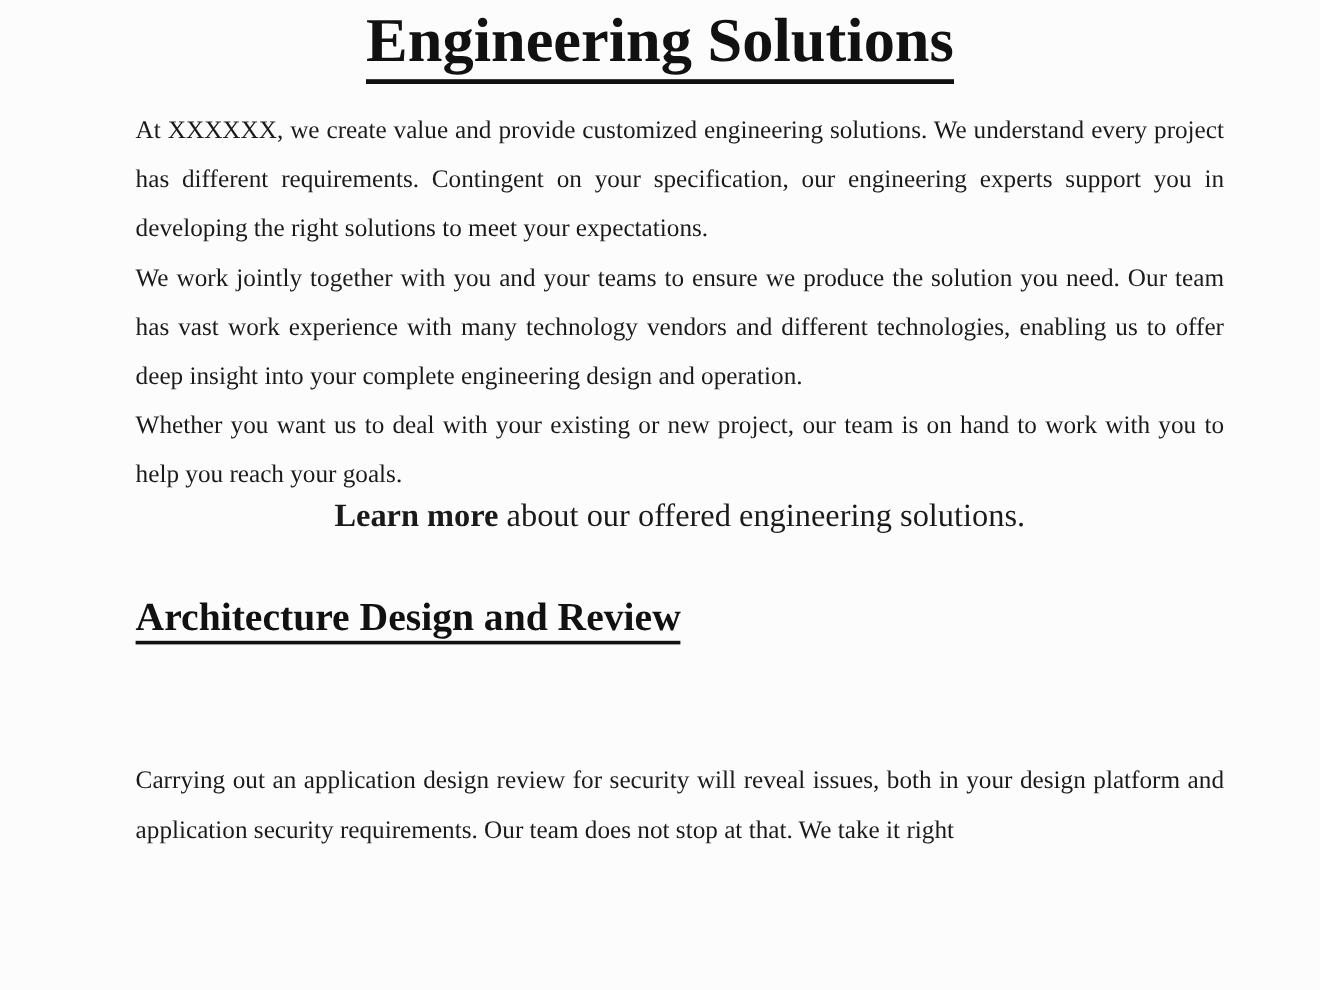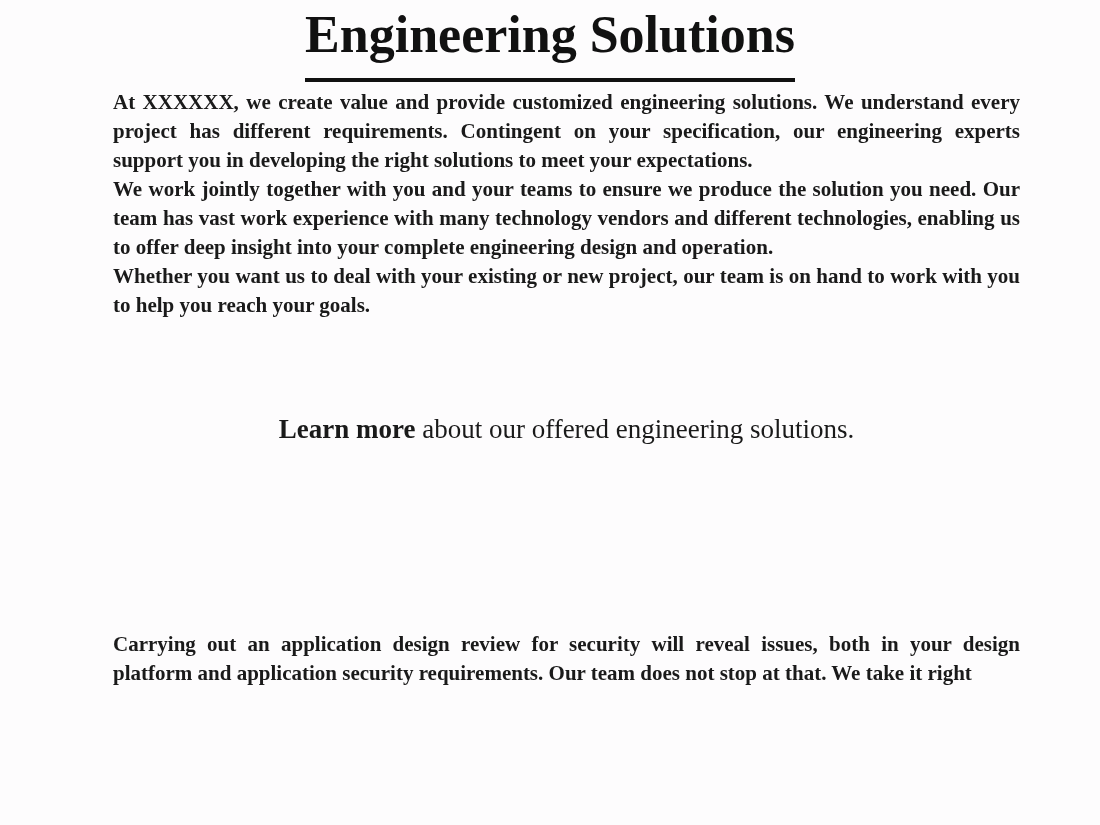--- a/index.html
+++ b/index.html
@@ -31,31 +31,30 @@
       text-align: center;
       font-size: 52px;
       font-weight: bold;
       line-height: 62px;
       color: #111;
     }
     .title span {
       display: inline-block;
       border-bottom: 4px solid #111;
       line-height: 54px;
-      padding-bottom: 16px;
+      padding-bottom: 4px;
     }
     .body-block {
       position: absolute;
       left: 113px;
       width: 907px;
       font-size: 21px;
-      line-height: 29px;
+      line-height: 41px;
       text-align: justify;
       text-align-last: left;
-      font-weight: bold;
     }
     .body-block p {
       margin: 0;
     }
     .intro { top: 88px; }
     .learn-more {
       position: absolute;
       left: 113px;
       width: 907px;
       top: 409px;
@@ -101,19 +100,20 @@
   <div class="body-block intro">
     <p>At XXXXXX, we create value and provide customized engineering solutions. We understand every project has different requirements. Contingent on your specification, our engineering experts support you in developing the right solutions to meet your expectations.</p>
     <p>We work jointly together with you and your teams to ensure we produce the solution you need. Our team has vast work experience with many technology vendors and different technologies, enabling us to offer deep insight into your complete engineering design and operation.</p>
     <p>Whether you want us to deal with your existing or new project, our team is on hand to work with you to help you reach your goals.</p>
   </div>
 
   <div class="learn-more">
     <b>Learn more</b><span> about our offered engineering solutions.</span>
   </div>
 
+  <h2 class="section-heading"><span>Architecture Design and Review</span></h2>
 
 
   <div class="body-block section-body">
     <p>Carrying out an application design review for security will reveal issues, both in your design platform and application security requirements. Our team does not stop at that. We take it right</p>
   </div>
 
 </div>
 
 </body></html>

